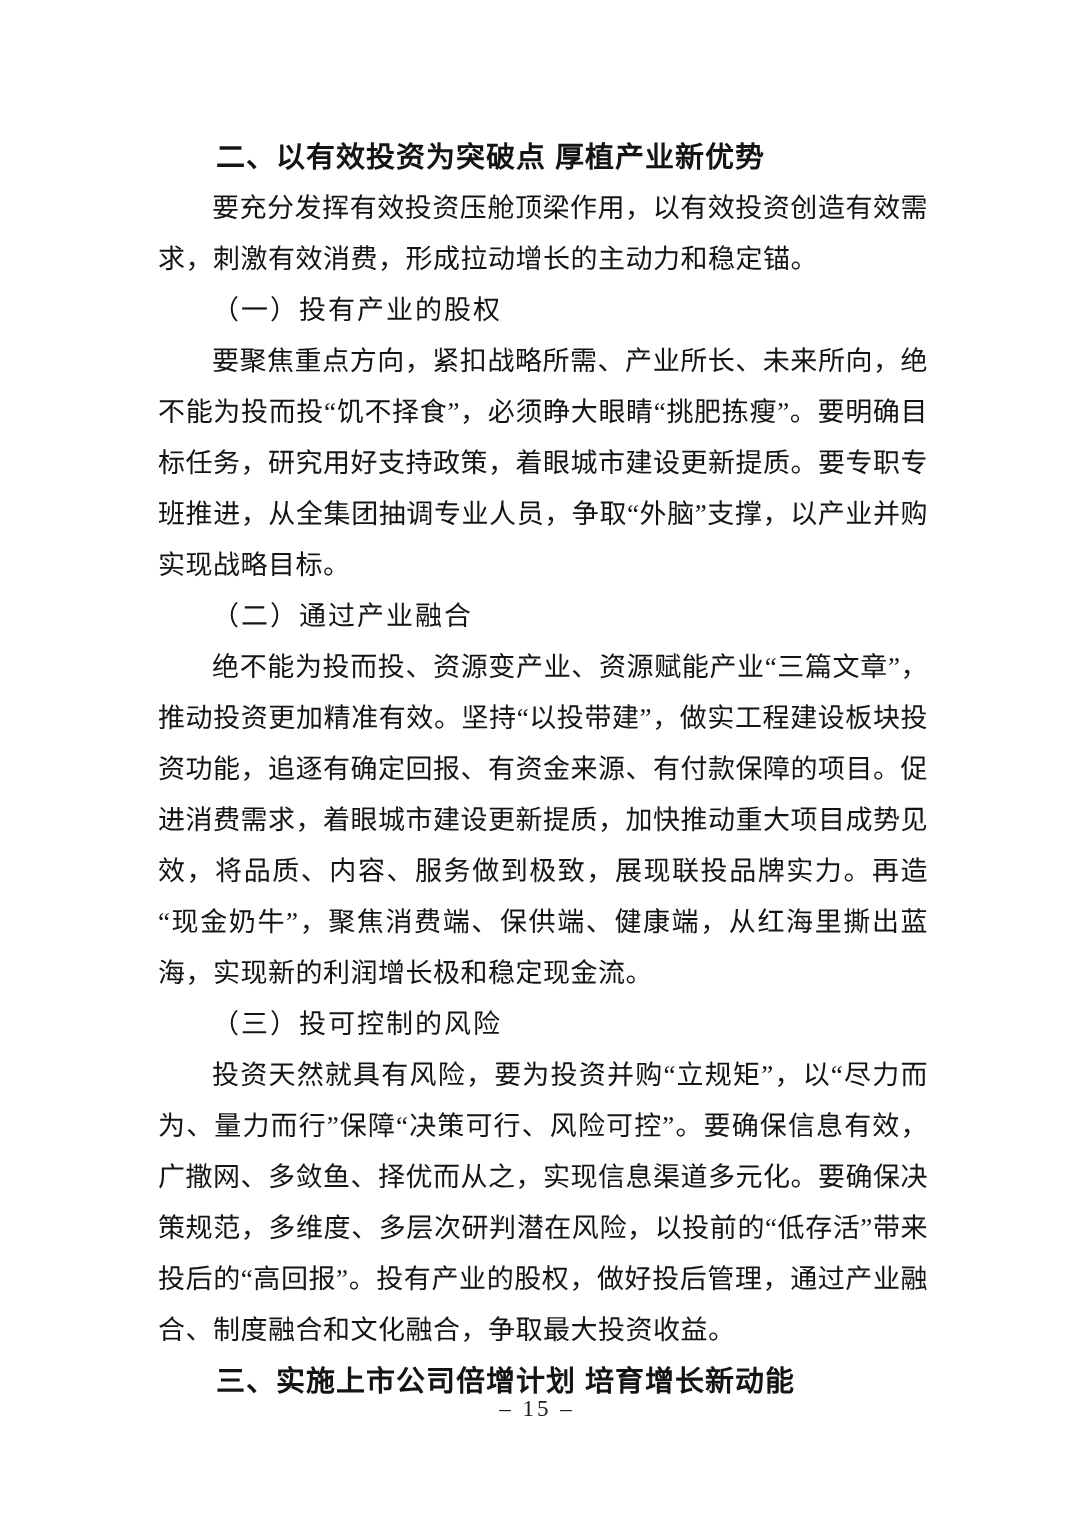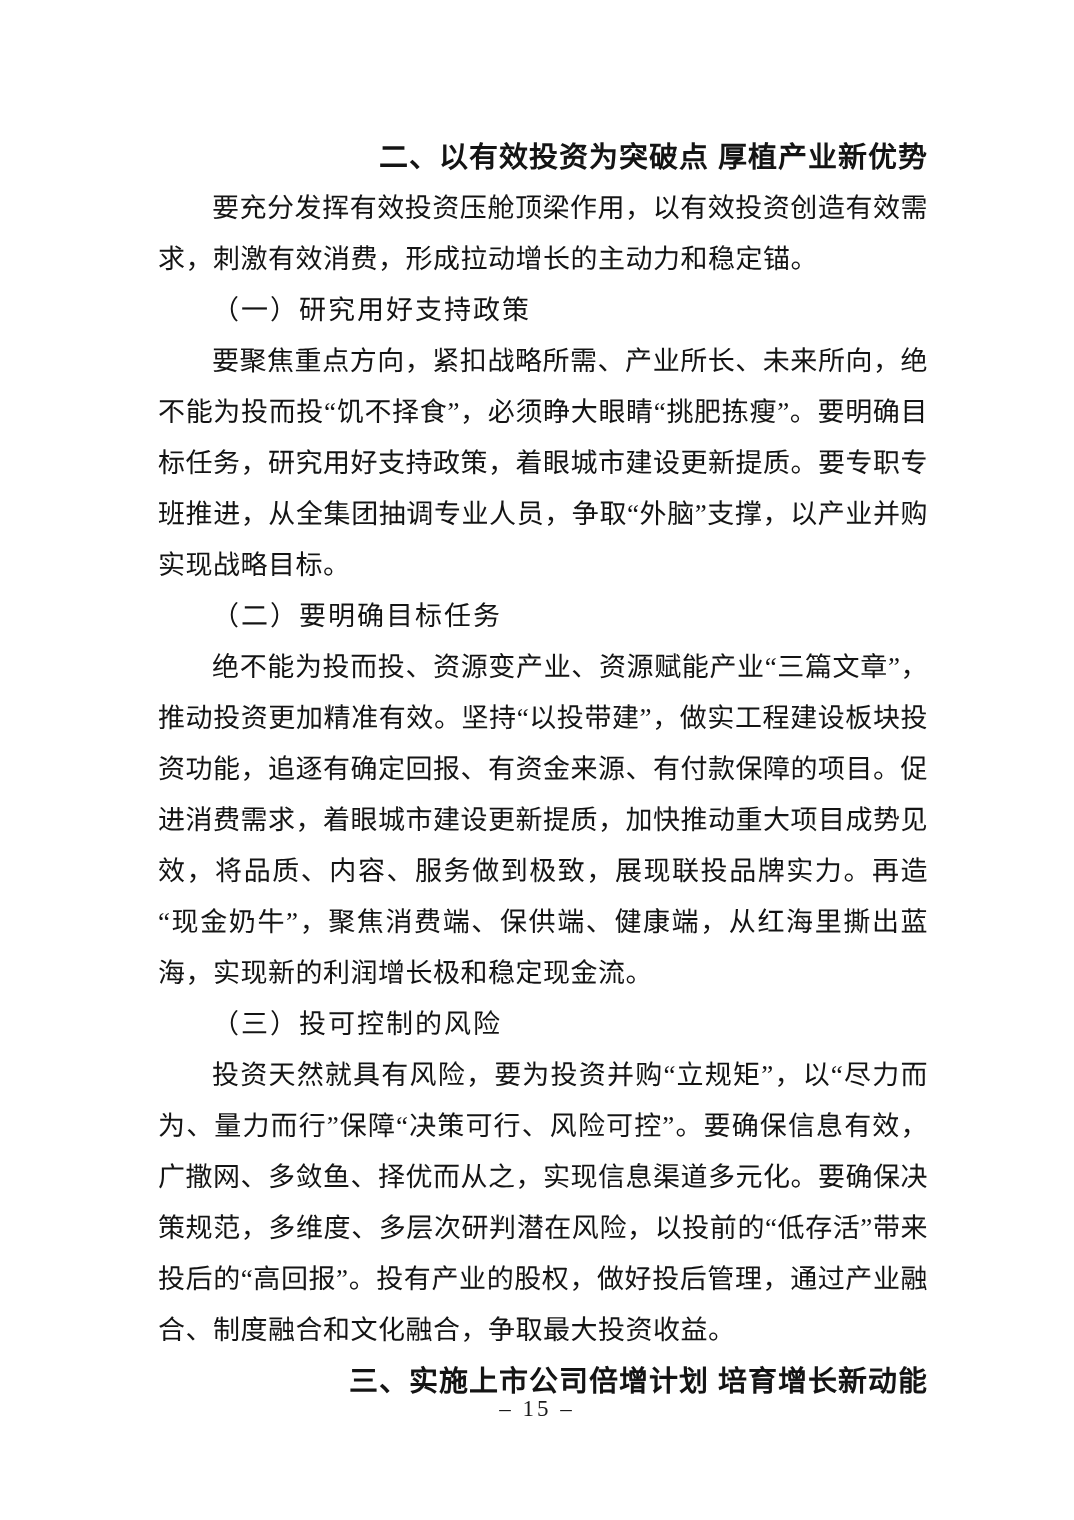--- a/index.html
+++ b/index.html
@@ -33,21 +33,21 @@
     text-indent: 2em;
     text-align: justify;
     text-justify: inter-ideograph;
     letter-spacing: 0.5px;
     word-break: break-all;
   }
   .heading-1 {
     font-family: "Liberation Sans", "DejaVu Sans", sans-serif;
     font-weight: 700;
     font-size: 29px;
-    text-align: right;
+    text-align: left;
     letter-spacing: 1px;
   }
   .heading-2 {
     font-weight: 400;
     font-style: normal;
     letter-spacing: 2px;
   }
   .body-para {
     font-weight: 400;
   }
@@ -66,25 +66,25 @@
 </head>
 <body>
 
 <div class="page">
   <div class="content">
 
     <h2 class="block heading-1">二、以有效投资为突破点 厚植产业新优势</h2>
 
     <p class="block body-para">要充分发挥有效投资压舱顶梁作用，以有效投资创造有效需求，刺激有效消费，形成拉动增长的主动力和稳定锚。</p>
 
-    <h3 class="block heading-2">（一）研究用好支持政策</h3>
+    <h3 class="block heading-2">（一）投有产业的股权</h3>
 
     <p class="block body-para">要聚焦重点方向，紧扣战略所需、产业所长、未来所向，绝不能为投而投“饥不择食”，必须睁大眼睛“挑肥拣瘦”。要明确目标任务，研究用好支持政策，着眼城市建设更新提质。要专职专班推进，从全集团抽调专业人员，争取“外脑”支撑，以产业并购实现战略目标。</p>
 
-    <h3 class="block heading-2">（二）要明确目标任务</h3>
+    <h3 class="block heading-2">（二）通过产业融合</h3>
 
     <p class="block body-para">绝不能为投而投、资源变产业、资源赋能产业“三篇文章”，推动投资更加精准有效。坚持“以投带建”，做实工程建设板块投资功能，追逐有确定回报、有资金来源、有付款保障的项目。促进消费需求，着眼城市建设更新提质，加快推动重大项目成势见效，将品质、内容、服务做到极致，展现联投品牌实力。再造“现金奶牛”，聚焦消费端、保供端、健康端，从红海里撕出蓝海，实现新的利润增长极和稳定现金流。</p>
 
     <h3 class="block heading-2">（三）投可控制的风险</h3>
 
     <p class="block body-para">投资天然就具有风险，要为投资并购“立规矩”，以“尽力而为、量力而行”保障“决策可行、风险可控”。要确保信息有效，广撒网、多敛鱼、择优而从之，实现信息渠道多元化。要确保决策规范，多维度、多层次研判潜在风险，以投前的“低存活”带来投后的“高回报”。投有产业的股权，做好投后管理，通过产业融合、制度融合和文化融合，争取最大投资收益。</p>
 
     <h2 class="block heading-1">三、实施上市公司倍增计划 培育增长新动能</h2>
 
   </div>

